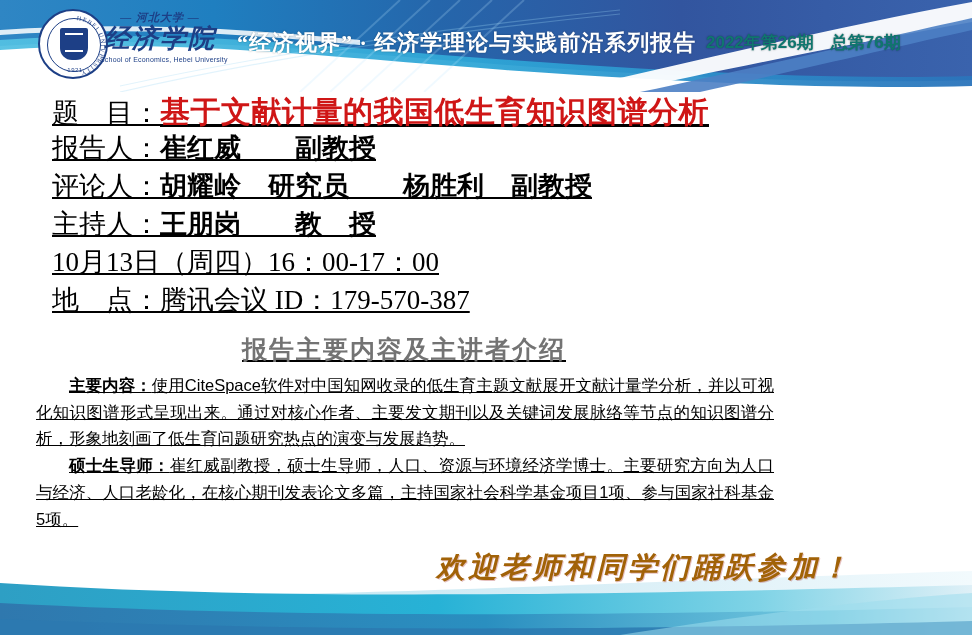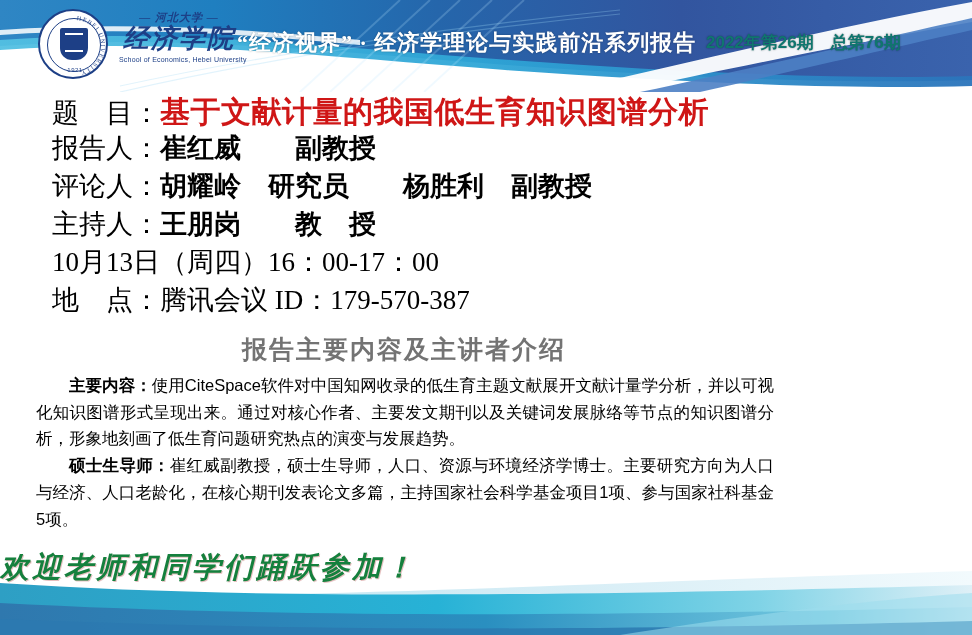--- a/index.html
+++ b/index.html
@@ -89,21 +89,21 @@
     bottom: 4px;
     width: 70px;
     text-align: center;
     font-size: 6px;
     color: #1d3f86;
     letter-spacing: 0.5px;
   }
 
   .logo-text {
     position: absolute;
-    left: 119px;
+    left: 100px;
     top: 10px;
     z-index: 5;
     width: 120px;
     text-align: center;
   }
   .logo-univ {
     font-size: 11px;
     color: #1d3f86;
     font-family: "Liberation Serif", "DejaVu Serif", serif;
     font-style: italic;
@@ -156,20 +156,21 @@
     text-shadow: 0 0 2px rgba(0,0,0,0.45);
   }
 
   
   .content {
     position: absolute;
     left: 0;
     top: 92px;
     width: 808px;
     height: 455px;
+    text-decoration: underline;
   }
 
   .info-list {
     margin: 0;
     padding: 0;
     list-style: none;
   }
   .info-row {
     display: flex;
     align-items: baseline;
@@ -224,26 +225,26 @@
   }
   .para b {
     font-weight: bold;
   }
 
   .welcome {
     position: absolute;
     left: 0;
     top: 548px;
     width: 852px;
-    text-align: left;
+    text-align: right;
     z-index: 8;
     font-size: 29px;
     font-weight: bold;
     font-style: italic;
-    color: #15803d;
+    color: #a16207;
     font-family: "Liberation Serif", "DejaVu Serif", serif;
     letter-spacing: 3px;
     text-shadow: 1px 1px 0 rgba(150,0,0,0.25);
   }
 
   
   .footer {
     position: absolute;
     left: 0;
     bottom: 0;

